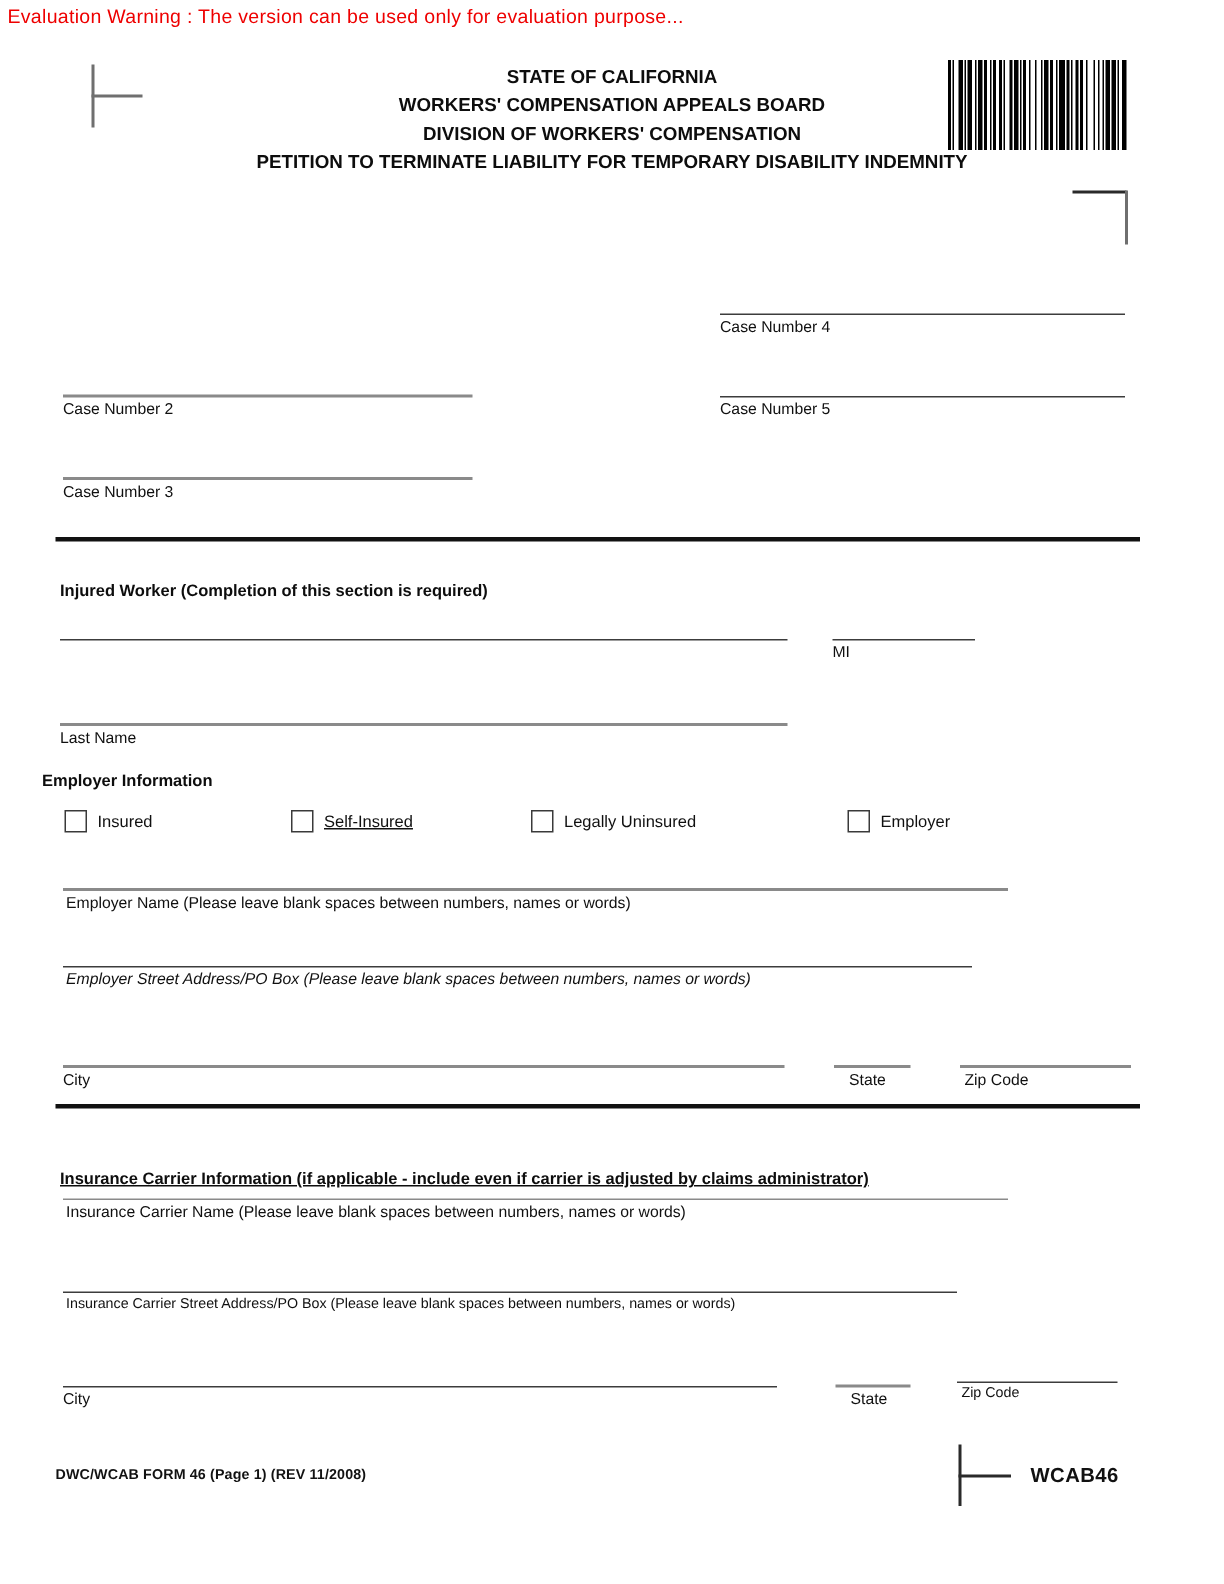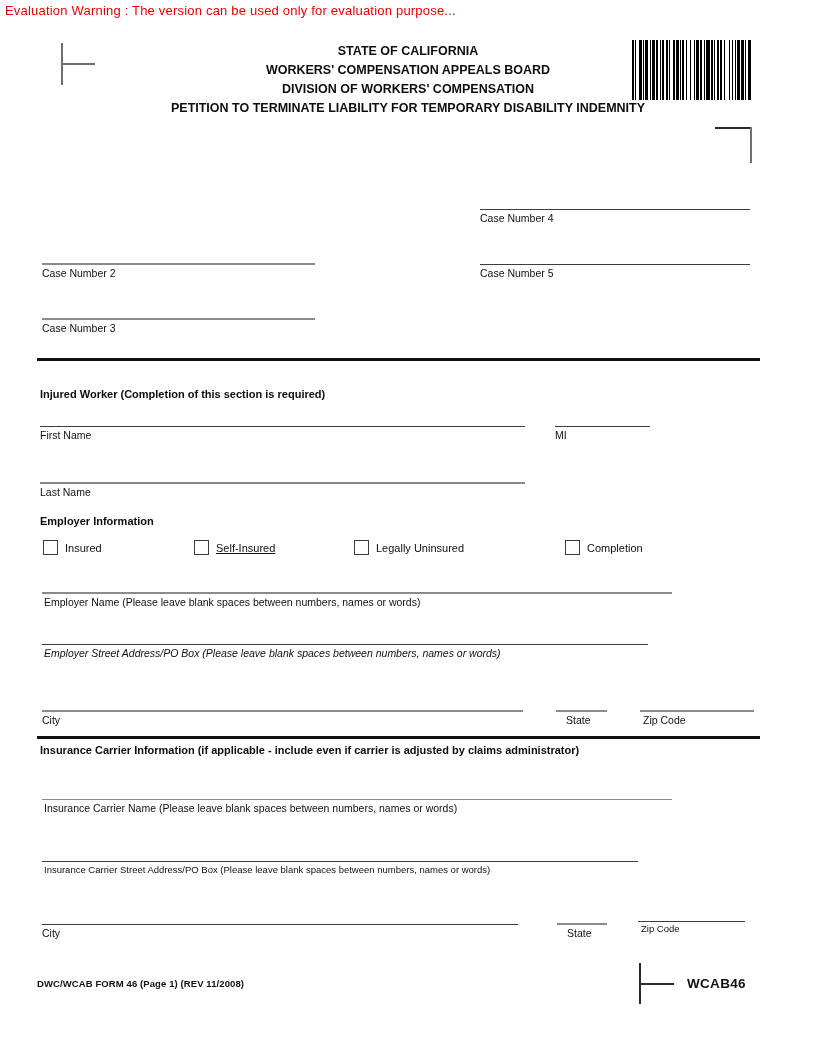--- a/index.html
+++ b/index.html
@@ -90,48 +90,47 @@
     <div class="fline"></div>
     <div class="flabel">Case Number 5</div>
   </div>
 
   <div class="abs rule" style="left:37px; top:358px; width:723px;"></div>
 
   <div class="abs sec-heading" style="left:40px; top:388px;">Injured Worker (Completion of this section is required)</div>
 
   <div class="field" style="left:40px; top:426px; width:485px;">
     <div class="fline"></div>
-    <div class="flabel">First Name</div>
   </div>
   <div class="field" style="left:555px; top:426px; width:95px;">
     <div class="fline"></div>
     <div class="flabel">MI</div>
   </div>
   <div class="field gray" style="left:40px; top:482px; width:485px;">
     <div class="fline"></div>
     <div class="flabel">Last Name</div>
   </div>
 
-  <div class="abs sec-heading" style="left:40px; top:515px;">Employer Information</div>
+  <div class="abs sec-heading" style="left:28px; top:515px;">Employer Information</div>
 
   <div class="cb" style="left:43px;">
     <span class="box"></span>
     <span class="cbl">Insured</span>
   </div>
   <div class="cb" style="left:194px;text-decoration:underline;">
     <span class="box"></span>
     <span class="cbl">Self-Insured</span>
   </div>
   <div class="cb" style="left:354px;">
     <span class="box"></span>
     <span class="cbl">Legally Uninsured</span>
   </div>
   <div class="cb" style="left:565px;">
     <span class="box"></span>
-    <span class="cbl">Completion</span>
+    <span class="cbl">Employer</span>
   </div>
 
   <div class="field gray" style="left:42px; top:592px; width:630px;">
     <div class="fline"></div>
     <div class="flabel" style="padding-left:2px;">Employer Name (Please leave blank spaces between numbers, names or words)</div>
   </div>
   <div class="field" style="left:42px; top:644px; width:606px;font-style:italic;">
     <div class="fline"></div>
     <div class="flabel" style="padding-left:2px;">Employer Street Address/PO Box (Please leave blank spaces between numbers, names or words)</div>
   </div>
@@ -143,21 +142,21 @@
     <div class="fline"></div>
     <div class="flabel pad10">State</div>
   </div>
   <div class="field gray" style="left:640px; top:710px; width:114px;">
     <div class="fline"></div>
     <div class="flabel pad3">Zip Code</div>
   </div>
 
   <div class="abs rule" style="left:37px; top:736px; width:723px;"></div>
 
-  <div class="abs sec-heading" style="left:40px; top:744px;">Insurance Carrier Information (if applicable - include even if carrier is adjusted by claims administrator)</div>
+  <div class="abs sec-heading" style="left:40px; top:780px;text-decoration:underline;">Insurance Carrier Information (if applicable - include even if carrier is adjusted by claims administrator)</div>
 
   <div class="field gray" style="left:42px; top:799px; width:630px;">
     <div class="fline" style="border-top-width:1.5px;"></div>
     <div class="flabel" style="padding-left:2px;">Insurance Carrier Name (Please leave blank spaces between numbers, names or words)</div>
   </div>
   <div class="field" style="left:42px; top:861px; width:596px;">
     <div class="fline"></div>
     <div class="flabel small" style="padding-left:2px;">Insurance Carrier Street Address/PO Box (Please leave blank spaces between numbers, names or words)</div>
   </div>
   <div class="field" style="left:42px; top:924px; width:476px;">

